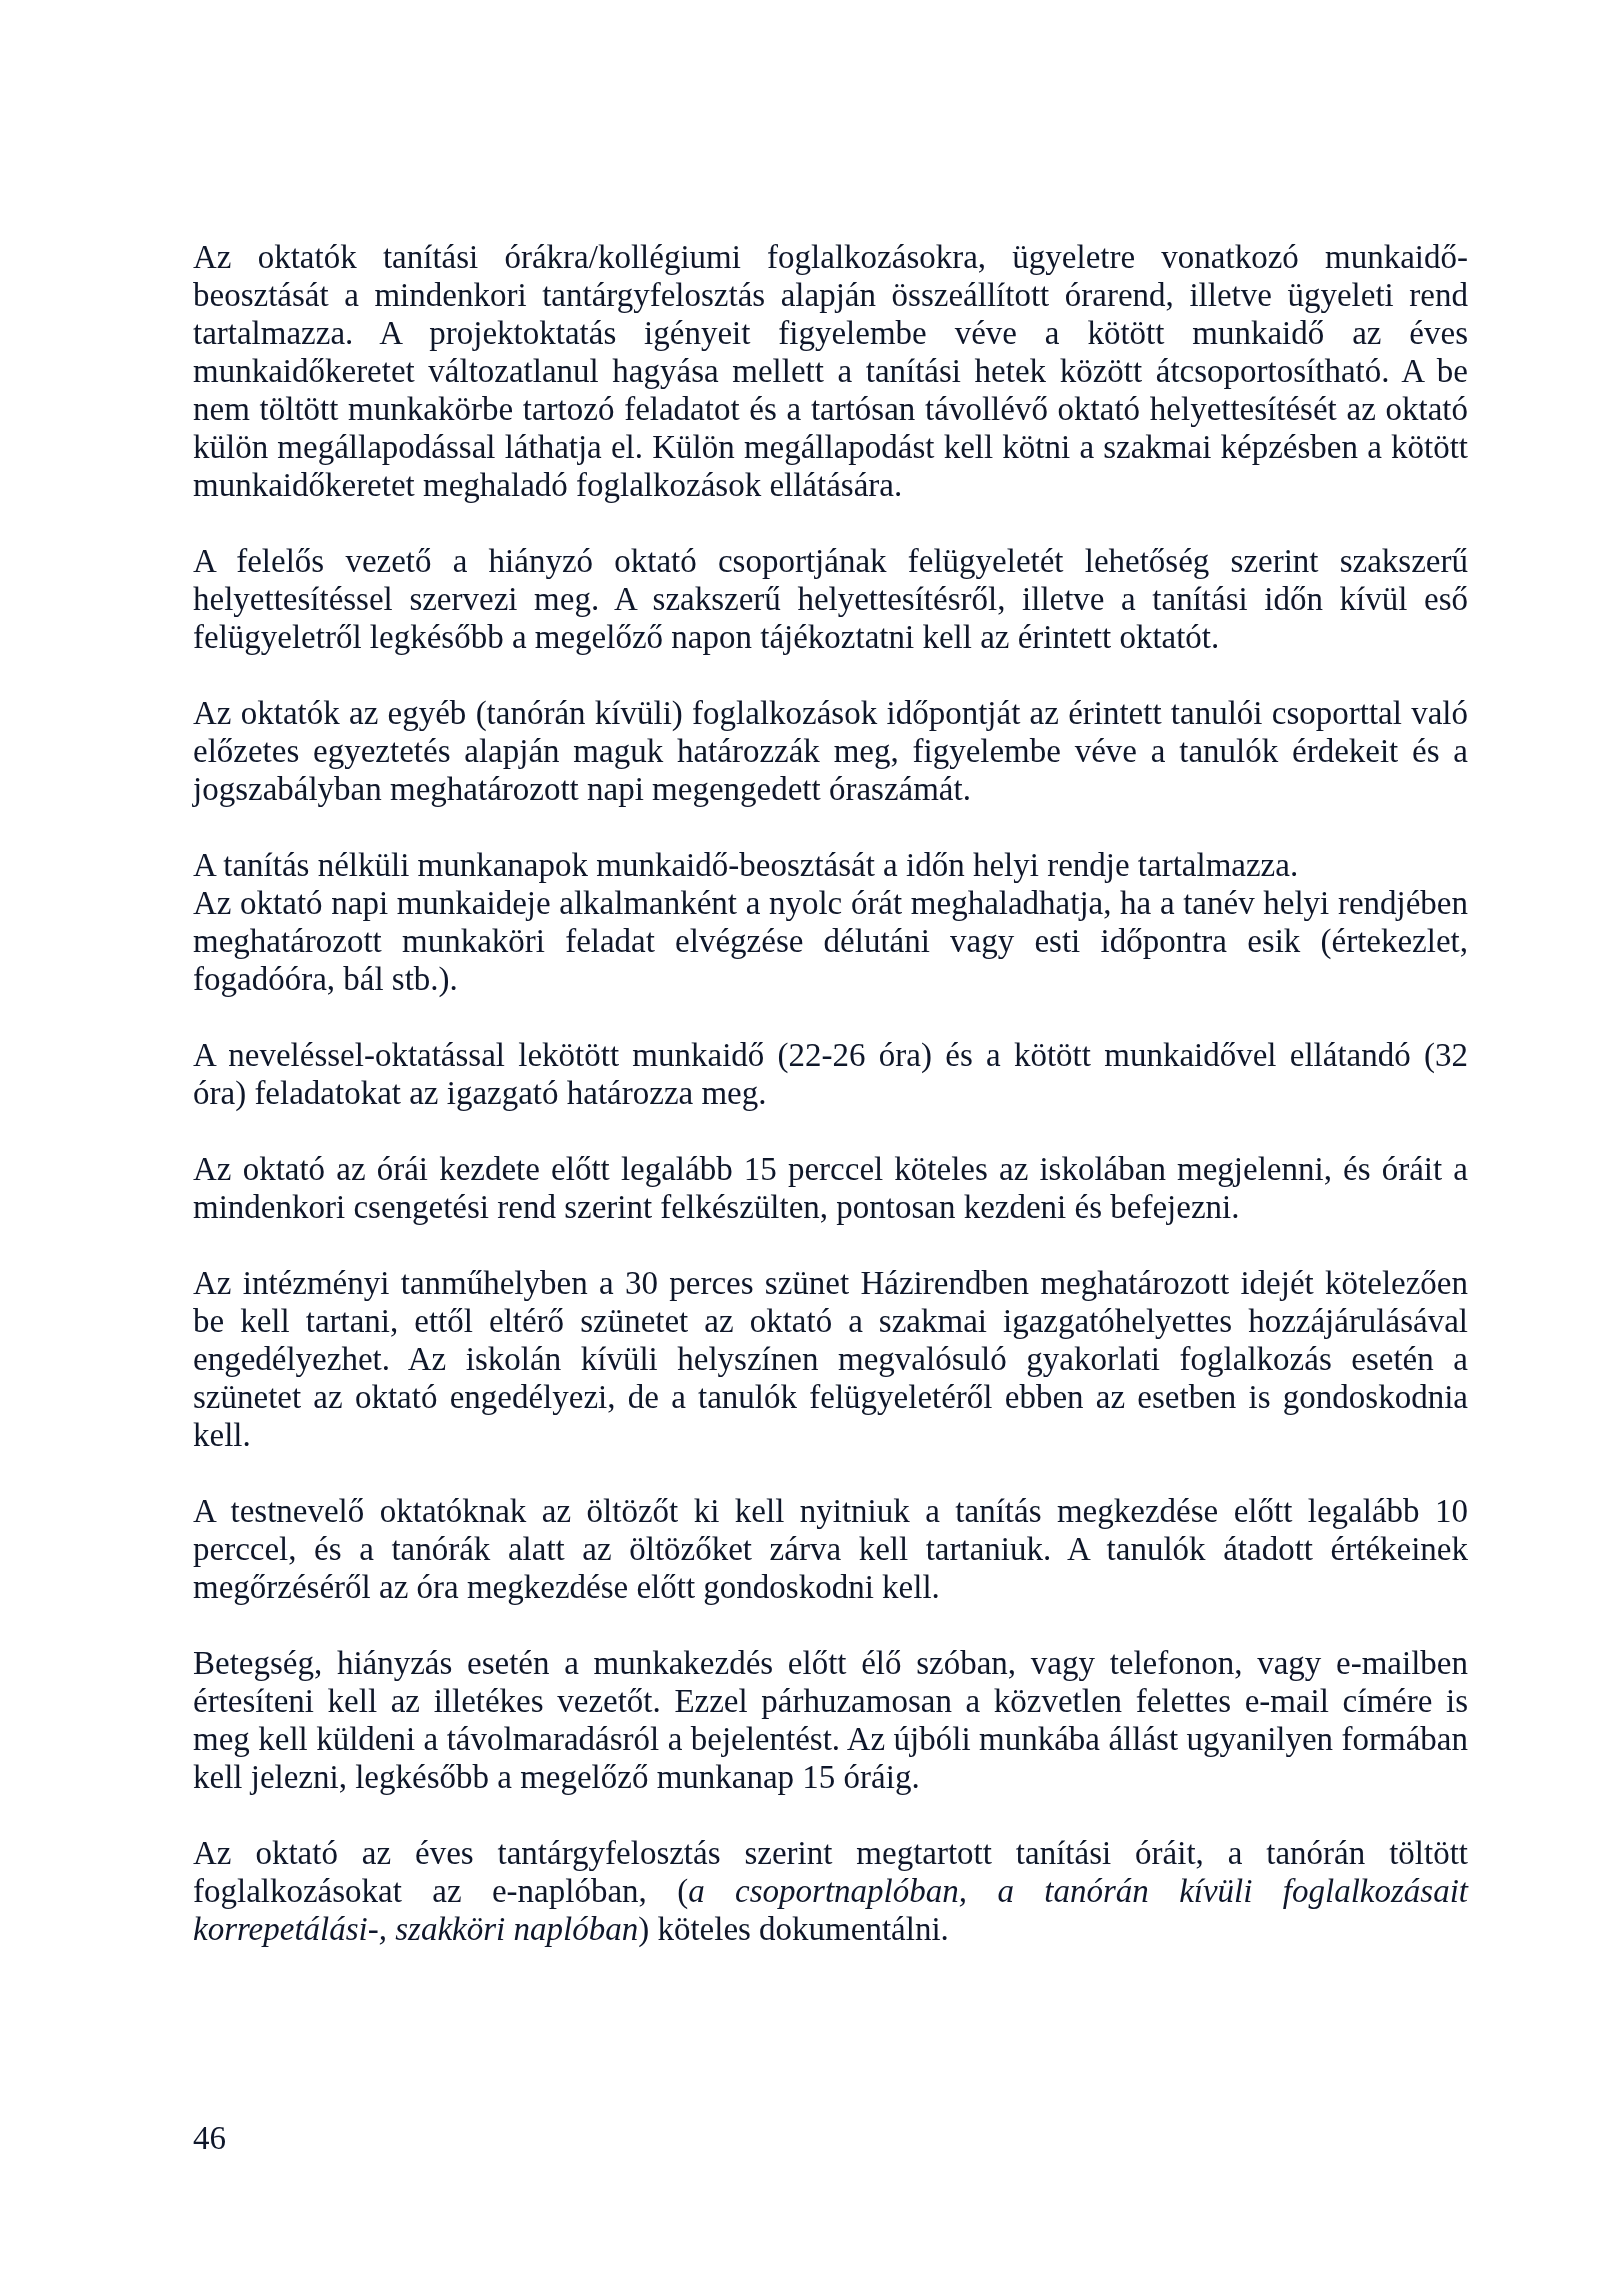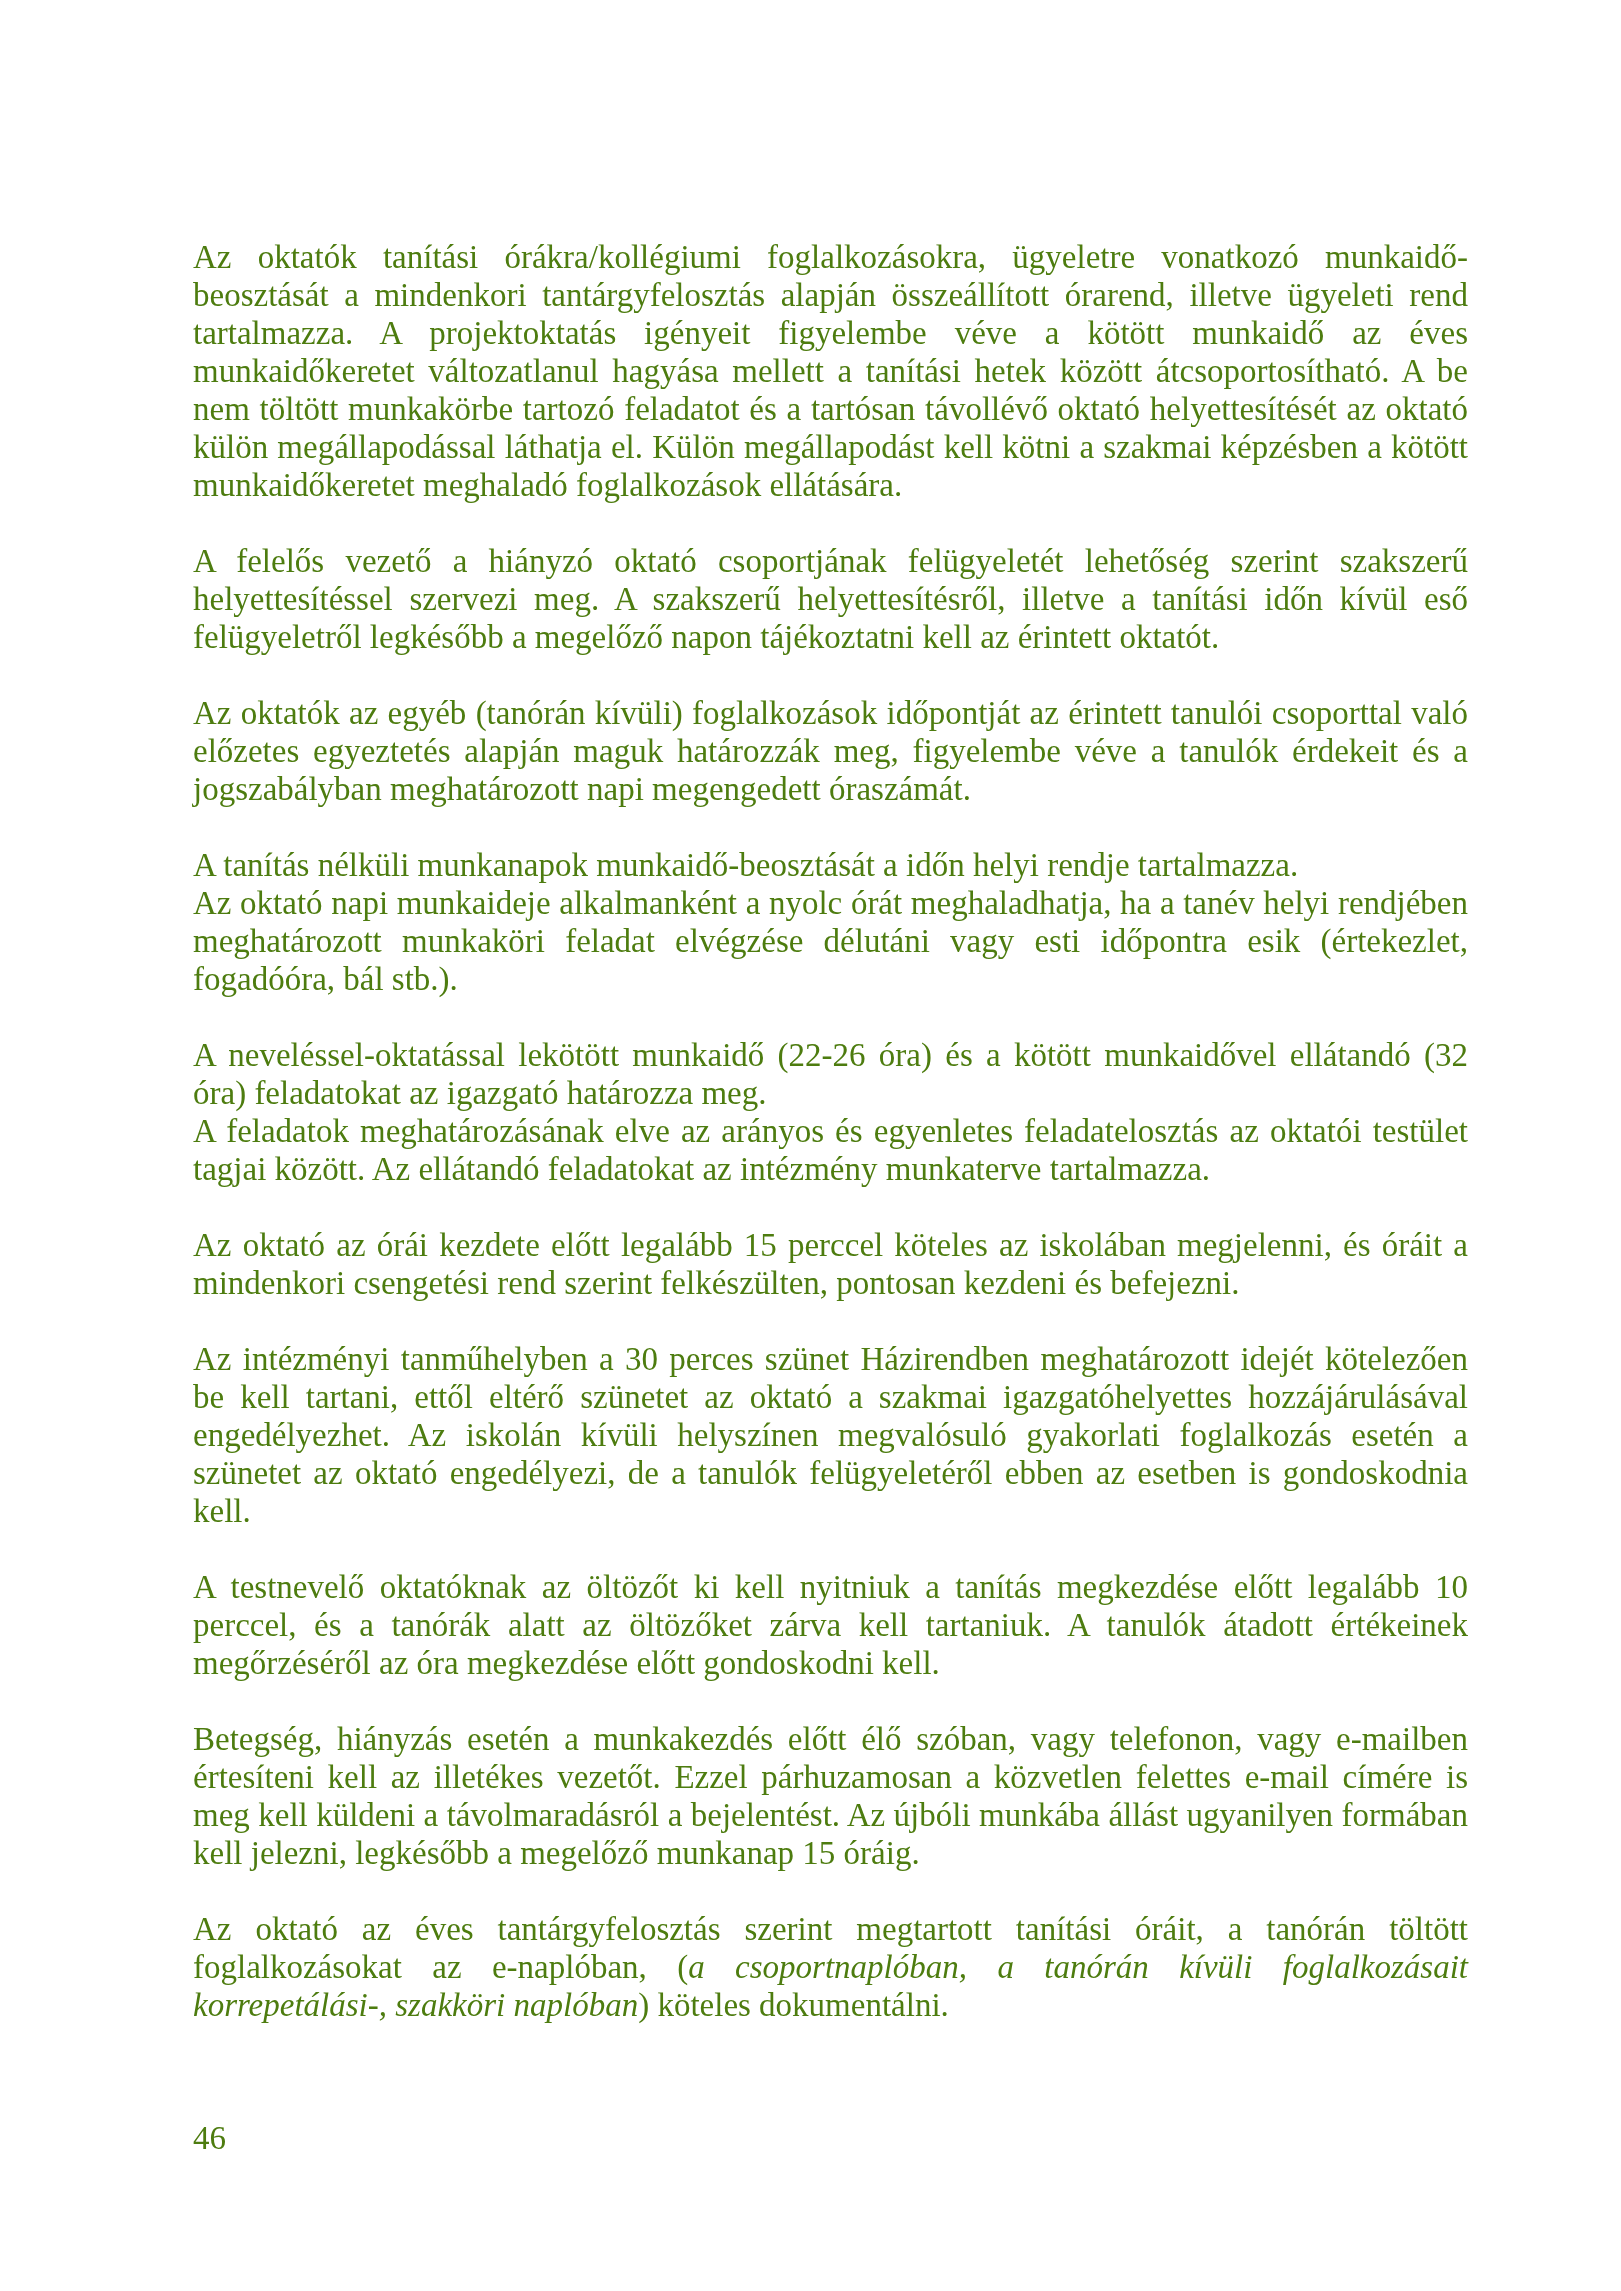--- a/index.html
+++ b/index.html
@@ -7,21 +7,21 @@
     padding: 0;
     background: #e8e8e8;
   }
   .page {
     position: relative;
     width: 1621px;
     height: 2292px;
     background: #ffffff;
     overflow: hidden;
     font-family: "Liberation Serif", "DejaVu Serif", serif;
-    color: #4d7c0f;
+    color: #0f172a;
   }
   .content {
     position: absolute;
     left: 193px;
     top: 238px;
     width: 1275px;
     font-size: 33px;
     line-height: 38px;
   }
   .block {
@@ -63,21 +63,20 @@
       <p>Az oktatók az egyéb (tanórán kívüli) foglalkozások időpontját az érintett tanulói csoporttal való előzetes egyeztetés alapján maguk határozzák meg, figyelembe véve a tanulók érdekeit és a jogszabályban meghatározott napi megengedett óraszámát.</p>
     </section>
 
     <section class="block">
       <p>A tanítás nélküli munkanapok munkaidő-beosztását a időn helyi rendje tartalmazza.</p>
       <p>Az oktató napi munkaideje alkalmanként a nyolc órát meghaladhatja, ha a tanév helyi rendjében meghatározott munkaköri feladat elvégzése délutáni vagy esti időpontra esik (értekezlet, fogadóóra, bál stb.).</p>
     </section>
 
     <section class="block">
       <p>A neveléssel-oktatással lekötött munkaidő (22-26 óra) és a kötött munkaidővel ellátandó (32 óra) feladatokat az igazgató határozza meg.</p>
-      <p>A feladatok meghatározásának elve az arányos és egyenletes feladatelosztás az oktatói testület tagjai között. Az ellátandó feladatokat az intézmény munkaterve tartalmazza.</p>
     </section>
 
     <section class="block">
       <p>Az oktató az órái kezdete előtt legalább 15 perccel köteles az iskolában megjelenni, és óráit a mindenkori csengetési rend szerint felkészülten, pontosan kezdeni és befejezni.</p>
     </section>
 
     <section class="block">
       <p>Az intézményi tanműhelyben a 30 perces szünet Házirendben meghatározott idejét kötelezően be kell tartani, ettől eltérő szünetet az oktató a szakmai igazgatóhelyettes hozzájárulásával engedélyezhet. Az iskolán kívüli helyszínen megvalósuló gyakorlati foglalkozás esetén a szünetet az oktató engedélyezi, de a tanulók felügyeletéről ebben az esetben is gondoskodnia kell.</p>
     </section>
 

